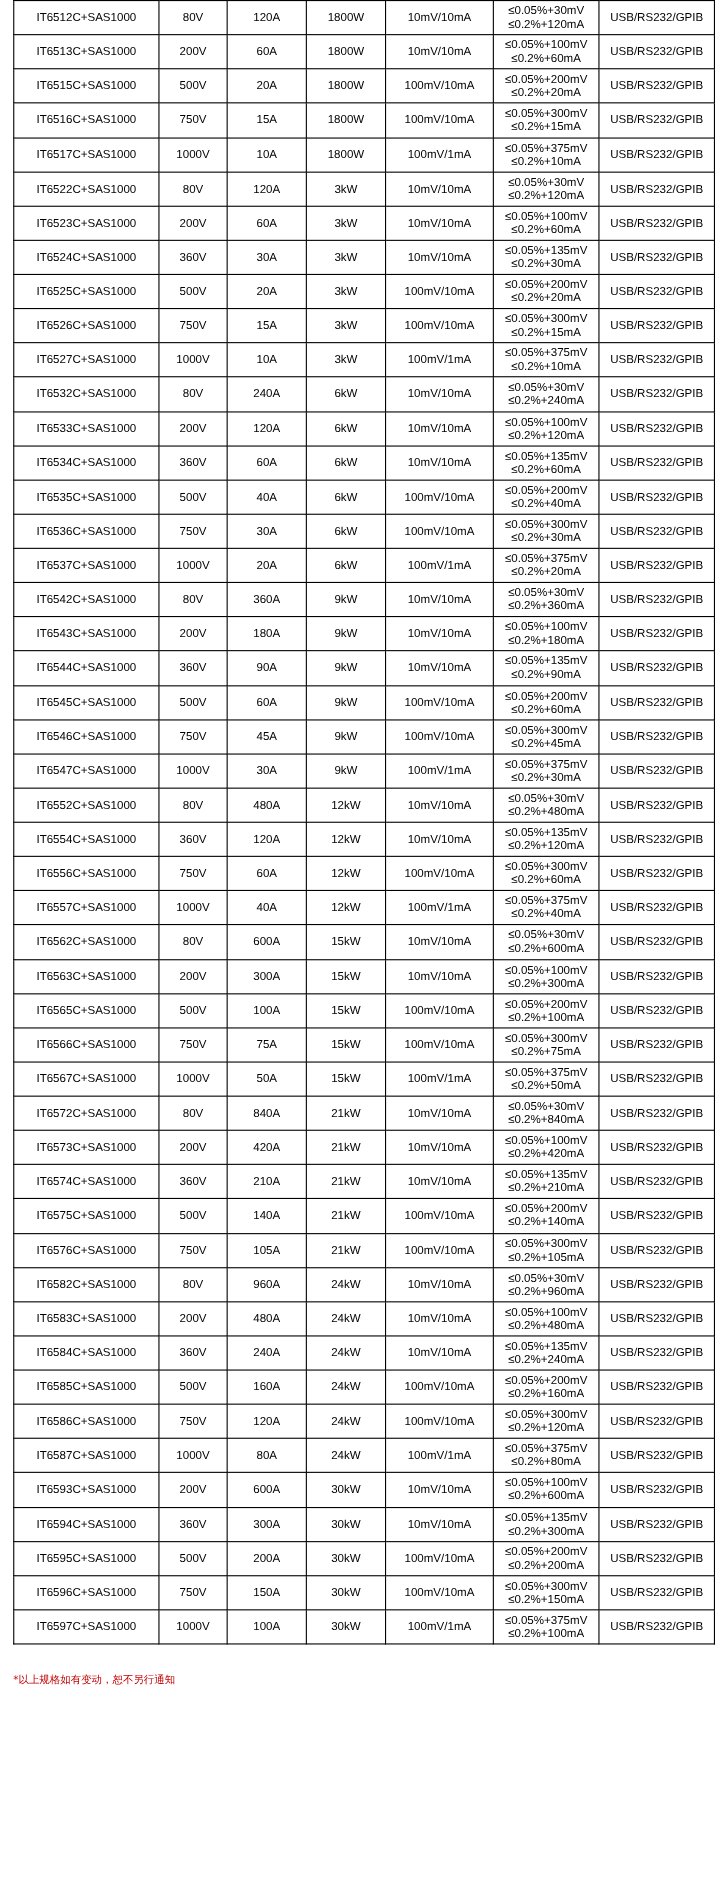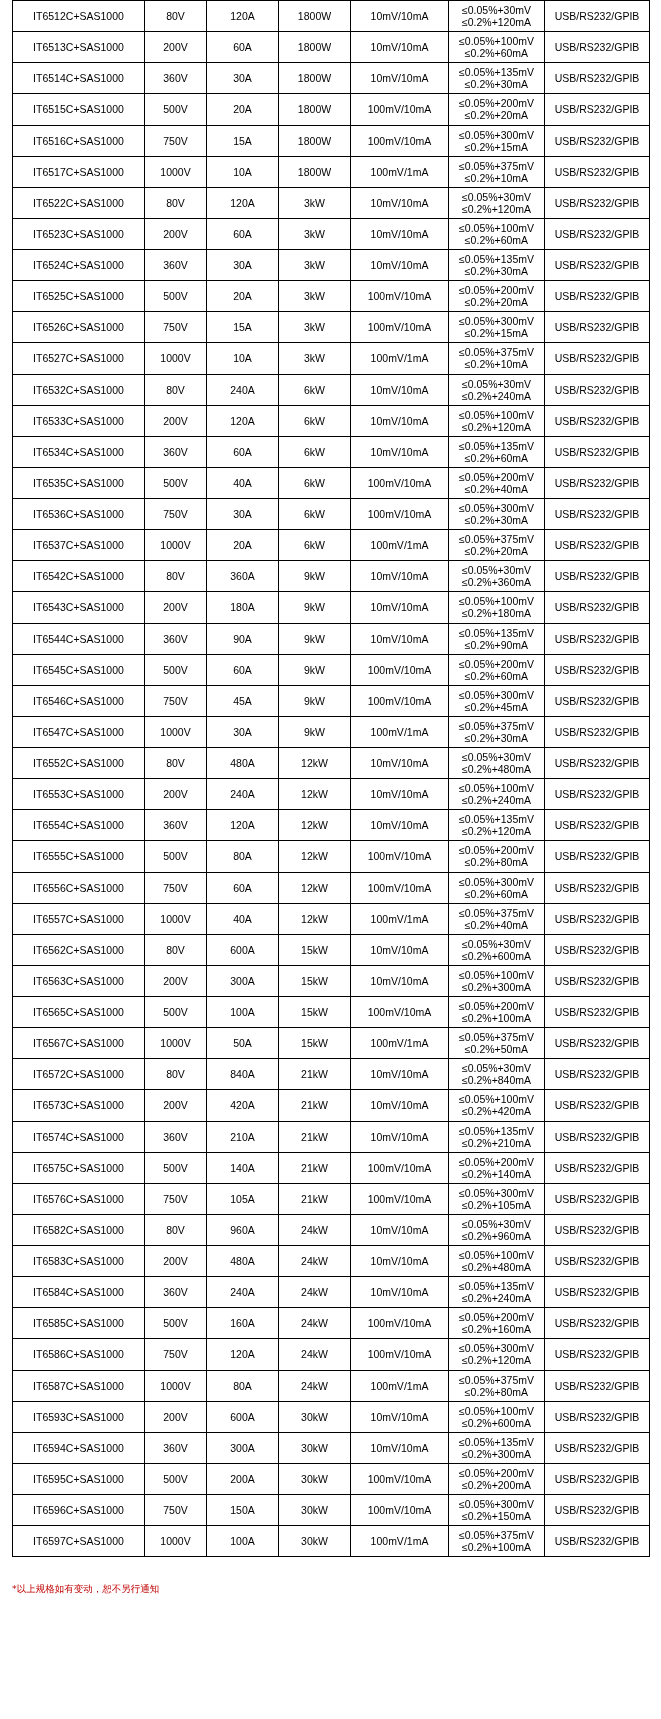--- a/index.html
+++ b/index.html
@@ -78,32 +78,20 @@
           <td class="c-curr">60A</td>
           <td class="c-power">1800W</td>
           <td class="c-res">10mV/10mA</td>
           <td class="c-acc">
             <span class="acc-line">≤0.05%+100mV</span>
             <span class="acc-line">≤0.2%+60mA</span>
           </td>
           <td class="c-iface">USB/RS232/GPIB</td>
         </tr>
         <tr>
-          <td class="c-model">IT6514C+SAS1000</td>
-          <td class="c-volt">360V</td>
-          <td class="c-curr">30A</td>
-          <td class="c-power">1800W</td>
-          <td class="c-res">10mV/10mA</td>
-          <td class="c-acc">
-            <span class="acc-line">≤0.05%+135mV</span>
-            <span class="acc-line">≤0.2%+30mA</span>
-          </td>
-          <td class="c-iface">USB/RS232/GPIB</td>
-        </tr>
-        <tr>
           <td class="c-model">IT6515C+SAS1000</td>
           <td class="c-volt">500V</td>
           <td class="c-curr">20A</td>
           <td class="c-power">1800W</td>
           <td class="c-res">100mV/10mA</td>
           <td class="c-acc">
             <span class="acc-line">≤0.05%+200mV</span>
             <span class="acc-line">≤0.2%+20mA</span>
           </td>
           <td class="c-iface">USB/RS232/GPIB</td>
@@ -354,56 +342,32 @@
           <td class="c-curr">480A</td>
           <td class="c-power">12kW</td>
           <td class="c-res">10mV/10mA</td>
           <td class="c-acc">
             <span class="acc-line">≤0.05%+30mV</span>
             <span class="acc-line">≤0.2%+480mA</span>
           </td>
           <td class="c-iface">USB/RS232/GPIB</td>
         </tr>
         <tr>
-          <td class="c-model">IT6553C+SAS1000</td>
-          <td class="c-volt">200V</td>
-          <td class="c-curr">240A</td>
-          <td class="c-power">12kW</td>
-          <td class="c-res">10mV/10mA</td>
-          <td class="c-acc">
-            <span class="acc-line">≤0.05%+100mV</span>
-            <span class="acc-line">≤0.2%+240mA</span>
-          </td>
-          <td class="c-iface">USB/RS232/GPIB</td>
-        </tr>
-        <tr>
           <td class="c-model">IT6554C+SAS1000</td>
           <td class="c-volt">360V</td>
           <td class="c-curr">120A</td>
           <td class="c-power">12kW</td>
           <td class="c-res">10mV/10mA</td>
           <td class="c-acc">
             <span class="acc-line">≤0.05%+135mV</span>
             <span class="acc-line">≤0.2%+120mA</span>
           </td>
           <td class="c-iface">USB/RS232/GPIB</td>
         </tr>
         <tr>
-          <td class="c-model">IT6555C+SAS1000</td>
-          <td class="c-volt">500V</td>
-          <td class="c-curr">80A</td>
-          <td class="c-power">12kW</td>
-          <td class="c-res">100mV/10mA</td>
-          <td class="c-acc">
-            <span class="acc-line">≤0.05%+200mV</span>
-            <span class="acc-line">≤0.2%+80mA</span>
-          </td>
-          <td class="c-iface">USB/RS232/GPIB</td>
-        </tr>
-        <tr>
           <td class="c-model">IT6556C+SAS1000</td>
           <td class="c-volt">750V</td>
           <td class="c-curr">60A</td>
           <td class="c-power">12kW</td>
           <td class="c-res">100mV/10mA</td>
           <td class="c-acc">
             <span class="acc-line">≤0.05%+300mV</span>
             <span class="acc-line">≤0.2%+60mA</span>
           </td>
           <td class="c-iface">USB/RS232/GPIB</td>
@@ -446,20 +410,32 @@
         </tr>
         <tr>
           <td class="c-model">IT6565C+SAS1000</td>
           <td class="c-volt">500V</td>
           <td class="c-curr">100A</td>
           <td class="c-power">15kW</td>
           <td class="c-res">100mV/10mA</td>
           <td class="c-acc">
             <span class="acc-line">≤0.05%+200mV</span>
             <span class="acc-line">≤0.2%+100mA</span>
+          </td>
+          <td class="c-iface">USB/RS232/GPIB</td>
+        </tr>
+        <tr>
+          <td class="c-model">IT6566C+SAS1000</td>
+          <td class="c-volt">750V</td>
+          <td class="c-curr">75A</td>
+          <td class="c-power">15kW</td>
+          <td class="c-res">100mV/10mA</td>
+          <td class="c-acc">
+            <span class="acc-line">≤0.05%+300mV</span>
+            <span class="acc-line">≤0.2%+75mA</span>
           </td>
           <td class="c-iface">USB/RS232/GPIB</td>
         </tr>
         <tr>
           <td class="c-model">IT6567C+SAS1000</td>
           <td class="c-volt">1000V</td>
           <td class="c-curr">50A</td>
           <td class="c-power">15kW</td>
           <td class="c-res">100mV/1mA</td>
           <td class="c-acc">

